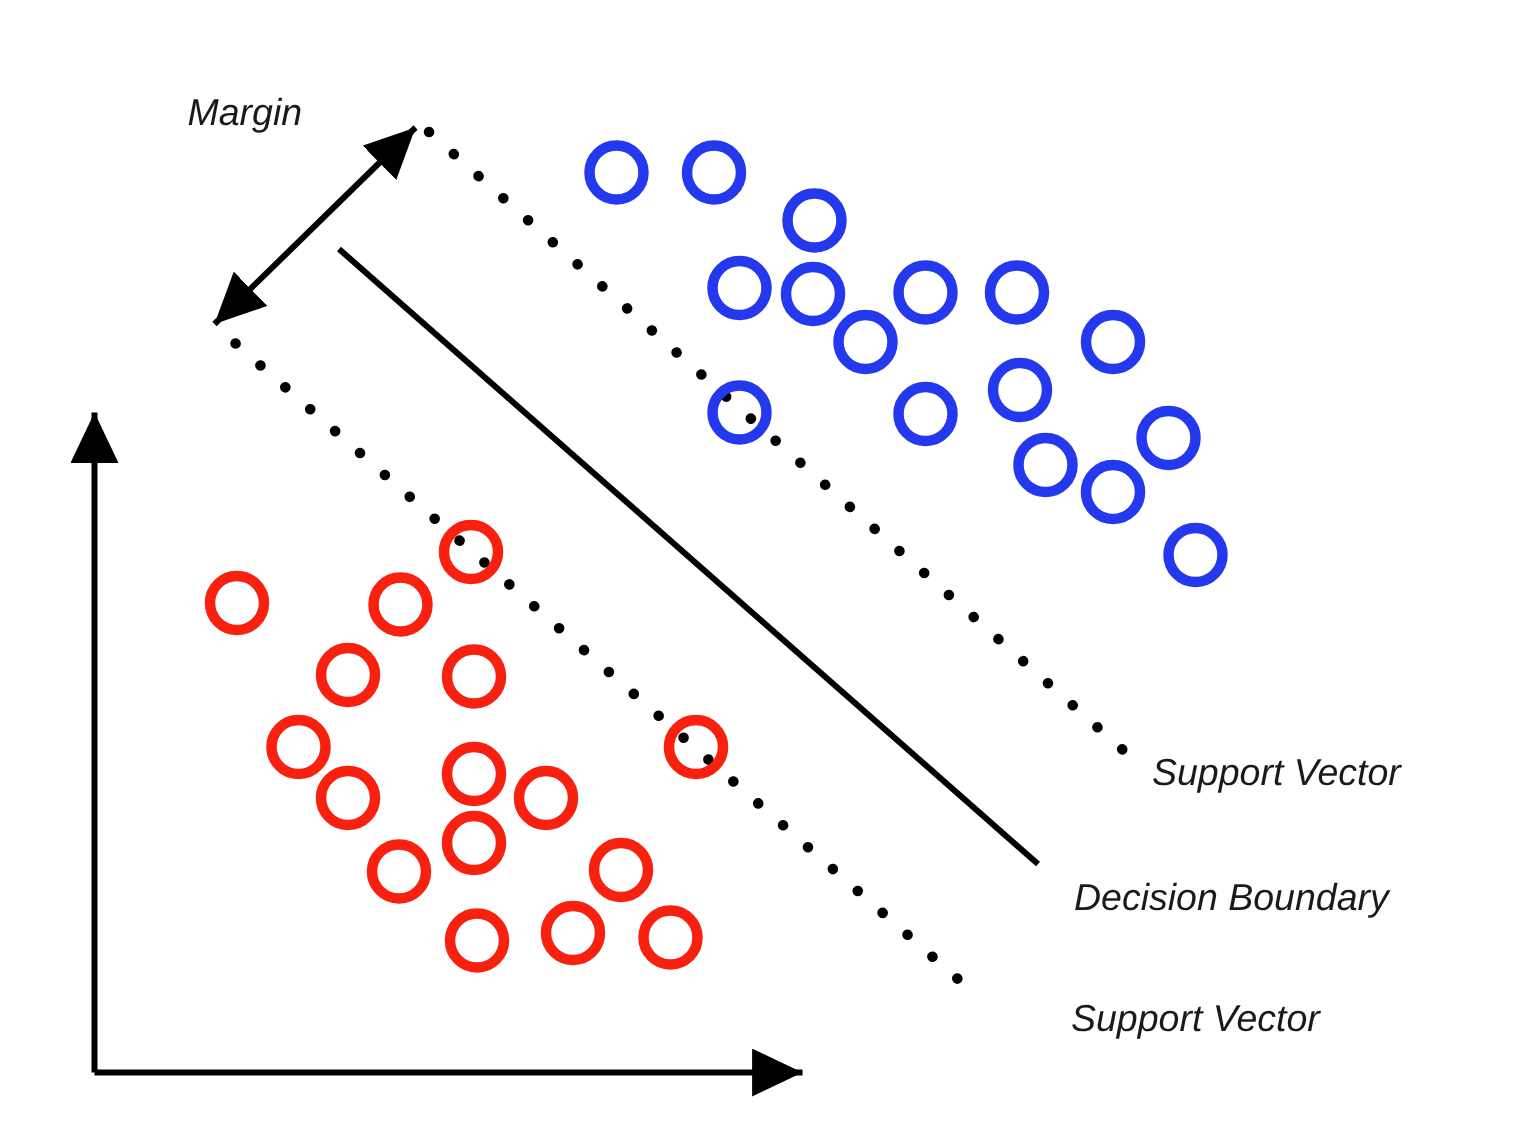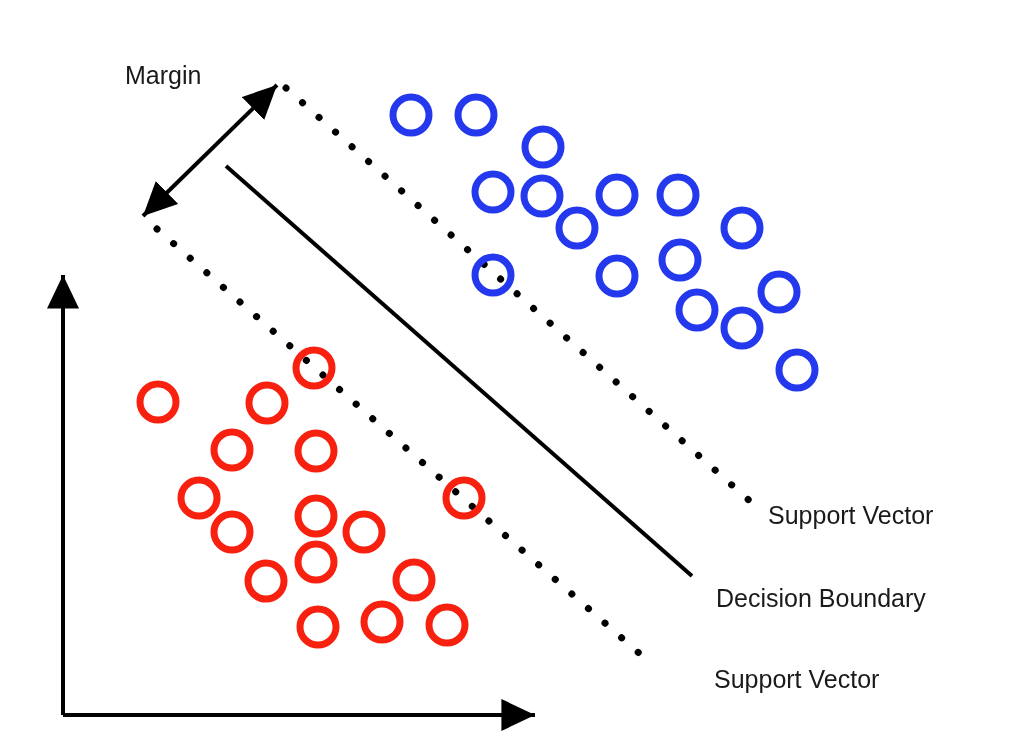--- a/index.html
+++ b/index.html
@@ -10,20 +10,21 @@
   }
   body {
     font-family: "Liberation Sans", sans-serif;
   }
   #stage {
     position: relative;
     width: 1024px;
     height: 756px;
     background: #ffffff;
     overflow: hidden;
+    font-style: italic;
   }
   #stage svg {
     position: absolute;
     left: 0;
     top: 0;
     width: 1024px;
     height: 756px;
   }
   .diagram-label {
     font-family: "Liberation Sans", sans-serif;

